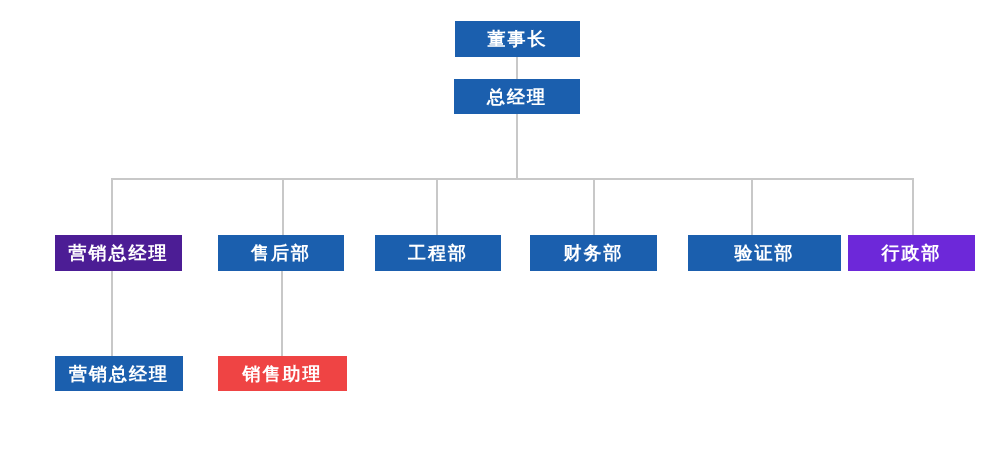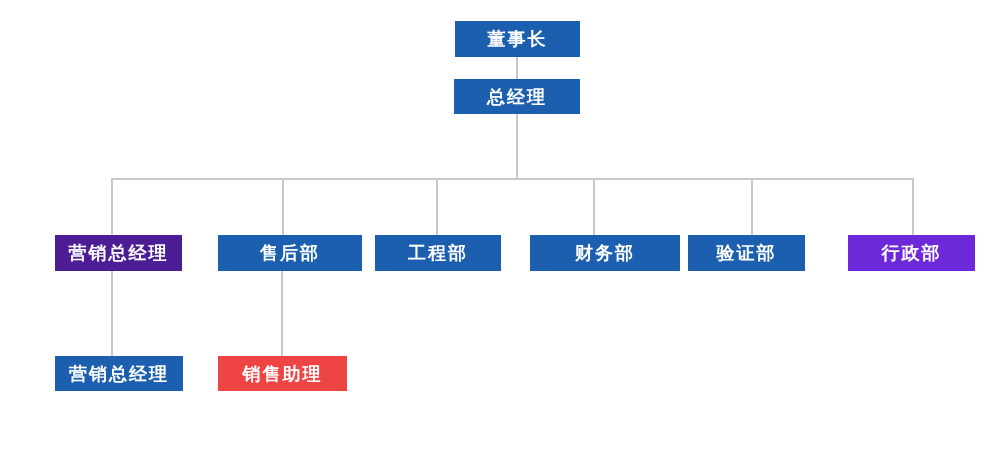--- a/index.html
+++ b/index.html
@@ -40,20 +40,20 @@
     <div class="line" style="background: rgb(200, 200, 200); left: 282px; top: 179px; width: 2px; height: 56px;"></div>
     <div class="line" style="background: rgb(200, 200, 200); left: 436px; top: 179px; width: 2px; height: 56px;"></div>
     <div class="line" style="background: rgb(200, 200, 200); left: 593px; top: 179px; width: 2px; height: 56px;"></div>
     <div class="line" style="background: rgb(200, 200, 200); left: 751px; top: 179px; width: 2px; height: 56px;"></div>
     <div class="line" style="background: rgb(200, 200, 200); left: 912px; top: 179px; width: 2px; height: 56px;"></div>
     <div class="line" style="background: rgb(200, 200, 200); left: 111px; top: 271px; width: 2px; height: 85px;"></div>
     <div class="line" style="background: rgb(200, 200, 200); left: 281px; top: 271px; width: 2px; height: 85px;"></div>
     <div class="node" style="left: 455px; top: 21px; width: 125px; height: 36px; background: rgb(27, 95, 174); color: rgb(255, 255, 255);">董事长</div>
     <div class="node" style="left: 454px; top: 79px; width: 126px; height: 35px; background: rgb(27, 95, 174); color: rgb(255, 255, 255);">总经理</div>
     <div class="node" style="left: 55px; top: 235px; width: 127px; height: 36px; background: #4c1d95; color: rgb(255, 255, 255);">营销总经理</div>
-    <div class="node" style="left: 218px; top: 235px; width: 144px; height: 36px; background: rgb(27, 95, 174); color: rgb(255, 255, 255);">售后部</div>
+    <div class="node" style="left: 218px; top: 235px; width: 126px; height: 36px; background: rgb(27, 95, 174); color: rgb(255, 255, 255);">售后部</div>
     <div class="node" style="left: 375px; top: 235px; width: 126px; height: 36px; background: rgb(27, 95, 174); color: rgb(255, 255, 255);">工程部</div>
-    <div class="node" style="left: 530px; top: 235px; width: 150px; height: 36px; background: rgb(27, 95, 174); color: rgb(255, 255, 255);">财务部</div>
-    <div class="node" style="left: 688px; top: 235px; width: 117px; height: 36px; background: rgb(27, 95, 174); color: rgb(255, 255, 255);">验证部</div>
+    <div class="node" style="left: 530px; top: 235px; width: 127px; height: 36px; background: rgb(27, 95, 174); color: rgb(255, 255, 255);">财务部</div>
+    <div class="node" style="left: 688px; top: 235px; width: 153px; height: 36px; background: rgb(27, 95, 174); color: rgb(255, 255, 255);">验证部</div>
     <div class="node" style="left: 848px; top: 235px; width: 127px; height: 36px; background: #6d28d9; color: rgb(255, 255, 255);">行政部</div>
     <div class="node" style="left: 55px; top: 356px; width: 128px; height: 35px; background: rgb(27, 95, 174); color: rgb(255, 255, 255);">营销总经理</div>
     <div class="node" style="left: 218px; top: 356px; width: 129px; height: 35px; background: #ef4444; color: rgb(255, 255, 255);">销售助理</div>
   </div>
 
 </body></html>

